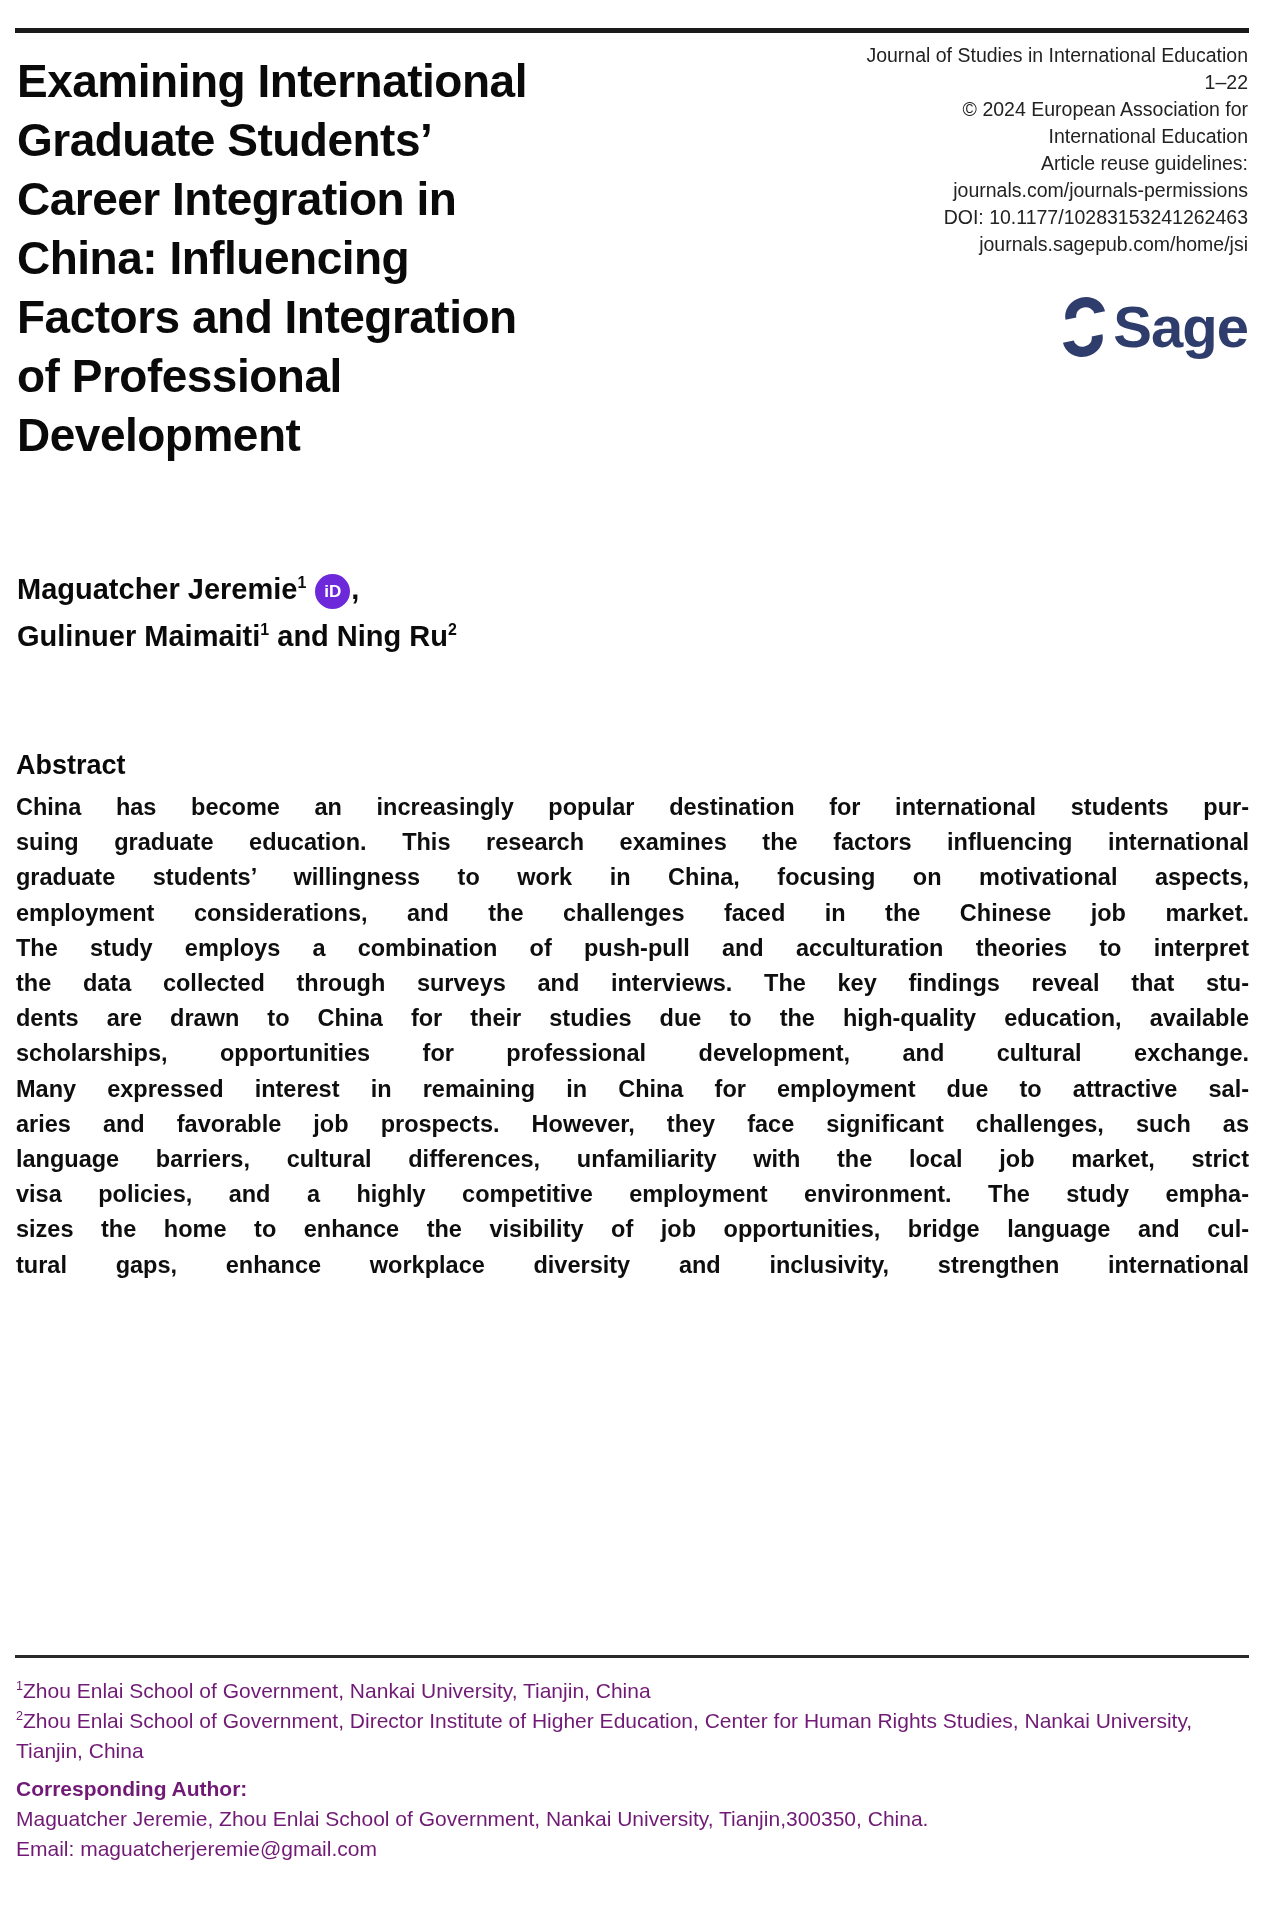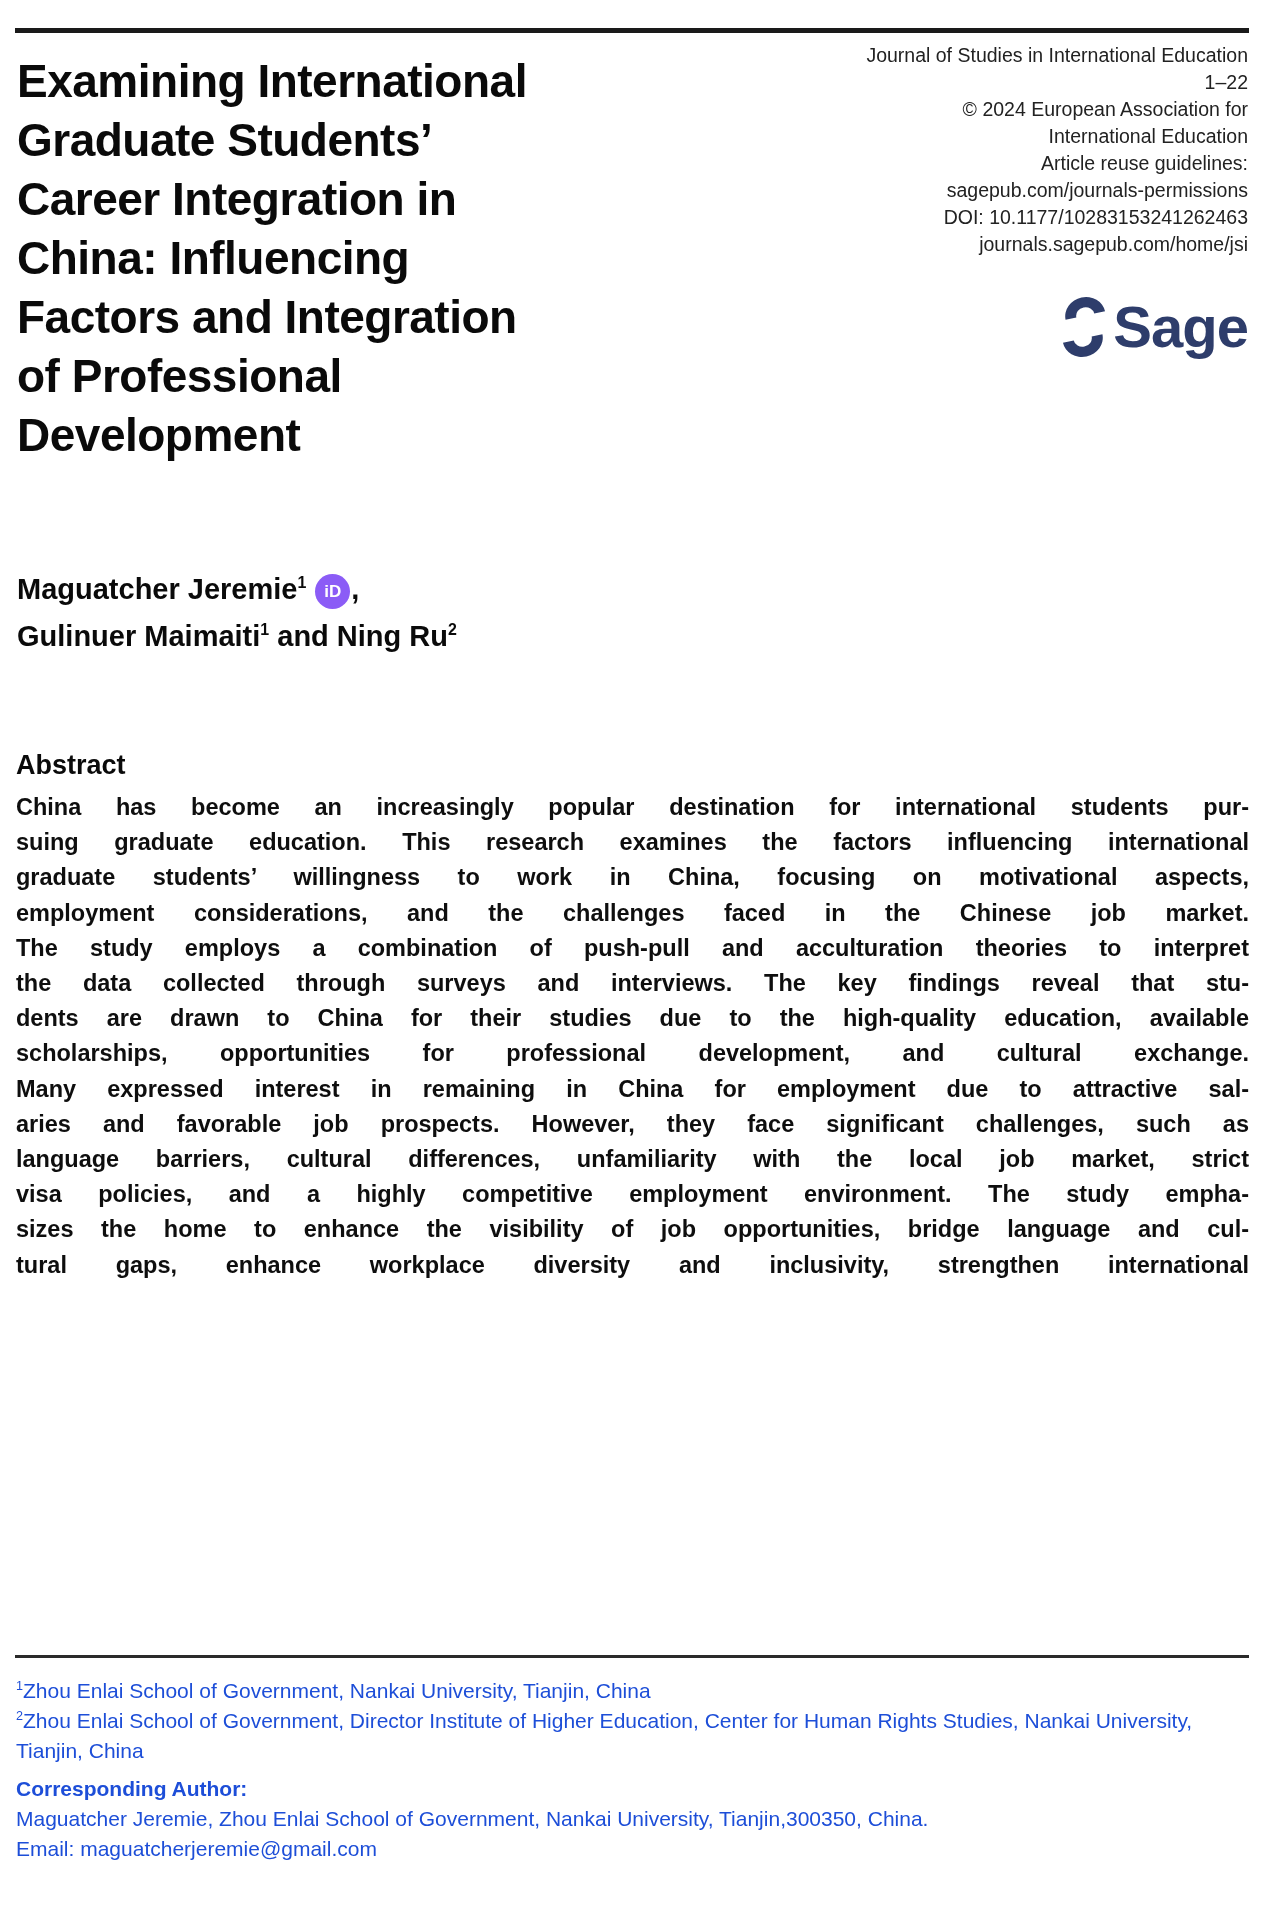--- a/index.html
+++ b/index.html
@@ -36,21 +36,21 @@
   }
   
   .authors{
     position:absolute;left:17px;top:566px;
     font-size:29px;font-weight:700;line-height:47px;color:#0a0a0a;
   }
   .authors sup{font-size:0.55em;vertical-align:super;line-height:0;}
   .orcid{
     display:inline-flex;align-items:center;justify-content:center;
     width:35px;height:35px;border-radius:50%;
-    background:#8b5cf6;color:#ffffff;
+    background:#6d28d9;color:#ffffff;
     font-size:17px;font-weight:700;
     vertical-align:2px;margin-left:9px;margin-right:1px;
     cursor:pointer;
   }
   
   .abstract{
     position:absolute;left:16px;top:750px;width:1233px;
   }
   .abstract h2{
     margin:0 0 9px 0;font-size:27px;font-weight:700;color:#0a0a0a;
@@ -60,40 +60,40 @@
     text-align:justify;text-align-last:justify;
     white-space:normal;
     font-weight:bold;
   }
   
   .sep-rule{
     position:absolute;left:15px;top:1655px;width:1234px;height:3px;background:#2a2a2a;
   }
   .footnotes{
     position:absolute;left:16px;top:1676px;width:1233px;
-    font-size:21px;line-height:30px;color:#1d4ed8;
+    font-size:21px;line-height:30px;color:#701a75;
   }
   .footnotes sup{font-size:0.6em;vertical-align:super;line-height:0;}
   .fnote{margin:0;}
   .fnote.bold{font-weight:700;margin-top:8px;}
 </style>
 </head>
 <body>
 
 <div class="page">
 
   <div class="top-rule"></div>
 
   <div class="head-right">
     <div>Journal of Studies in International Education</div>
     <div>1–22</div>
     <div>© 2024 European Association for</div>
     <div>International Education</div>
     <div>Article reuse guidelines:</div>
-    <div class="link">sagepub.com/journals-permissions</div>
+    <div class="link">journals.com/journals-permissions</div>
     <div>DOI: 10.1177/10283153241262463</div>
     <div class="link">journals.sagepub.com/home/jsi</div>
   </div>
 
   <div class="sage-logo">
     <svg width="58" height="66" viewBox="0 0 60 72" aria-hidden="true">
       <g fill="#2e3d6b" transform="rotate(-12 30 36)">
         <path d="M12,24 A22,20 0 0 1 56,24 L44,24 A10,9 0 0 0 24,24 Z"></path>
         <path d="M48,48 A22,20 0 0 1 4,48 L16,48 A10,9 0 0 0 36,48 Z"></path>
       </g>

